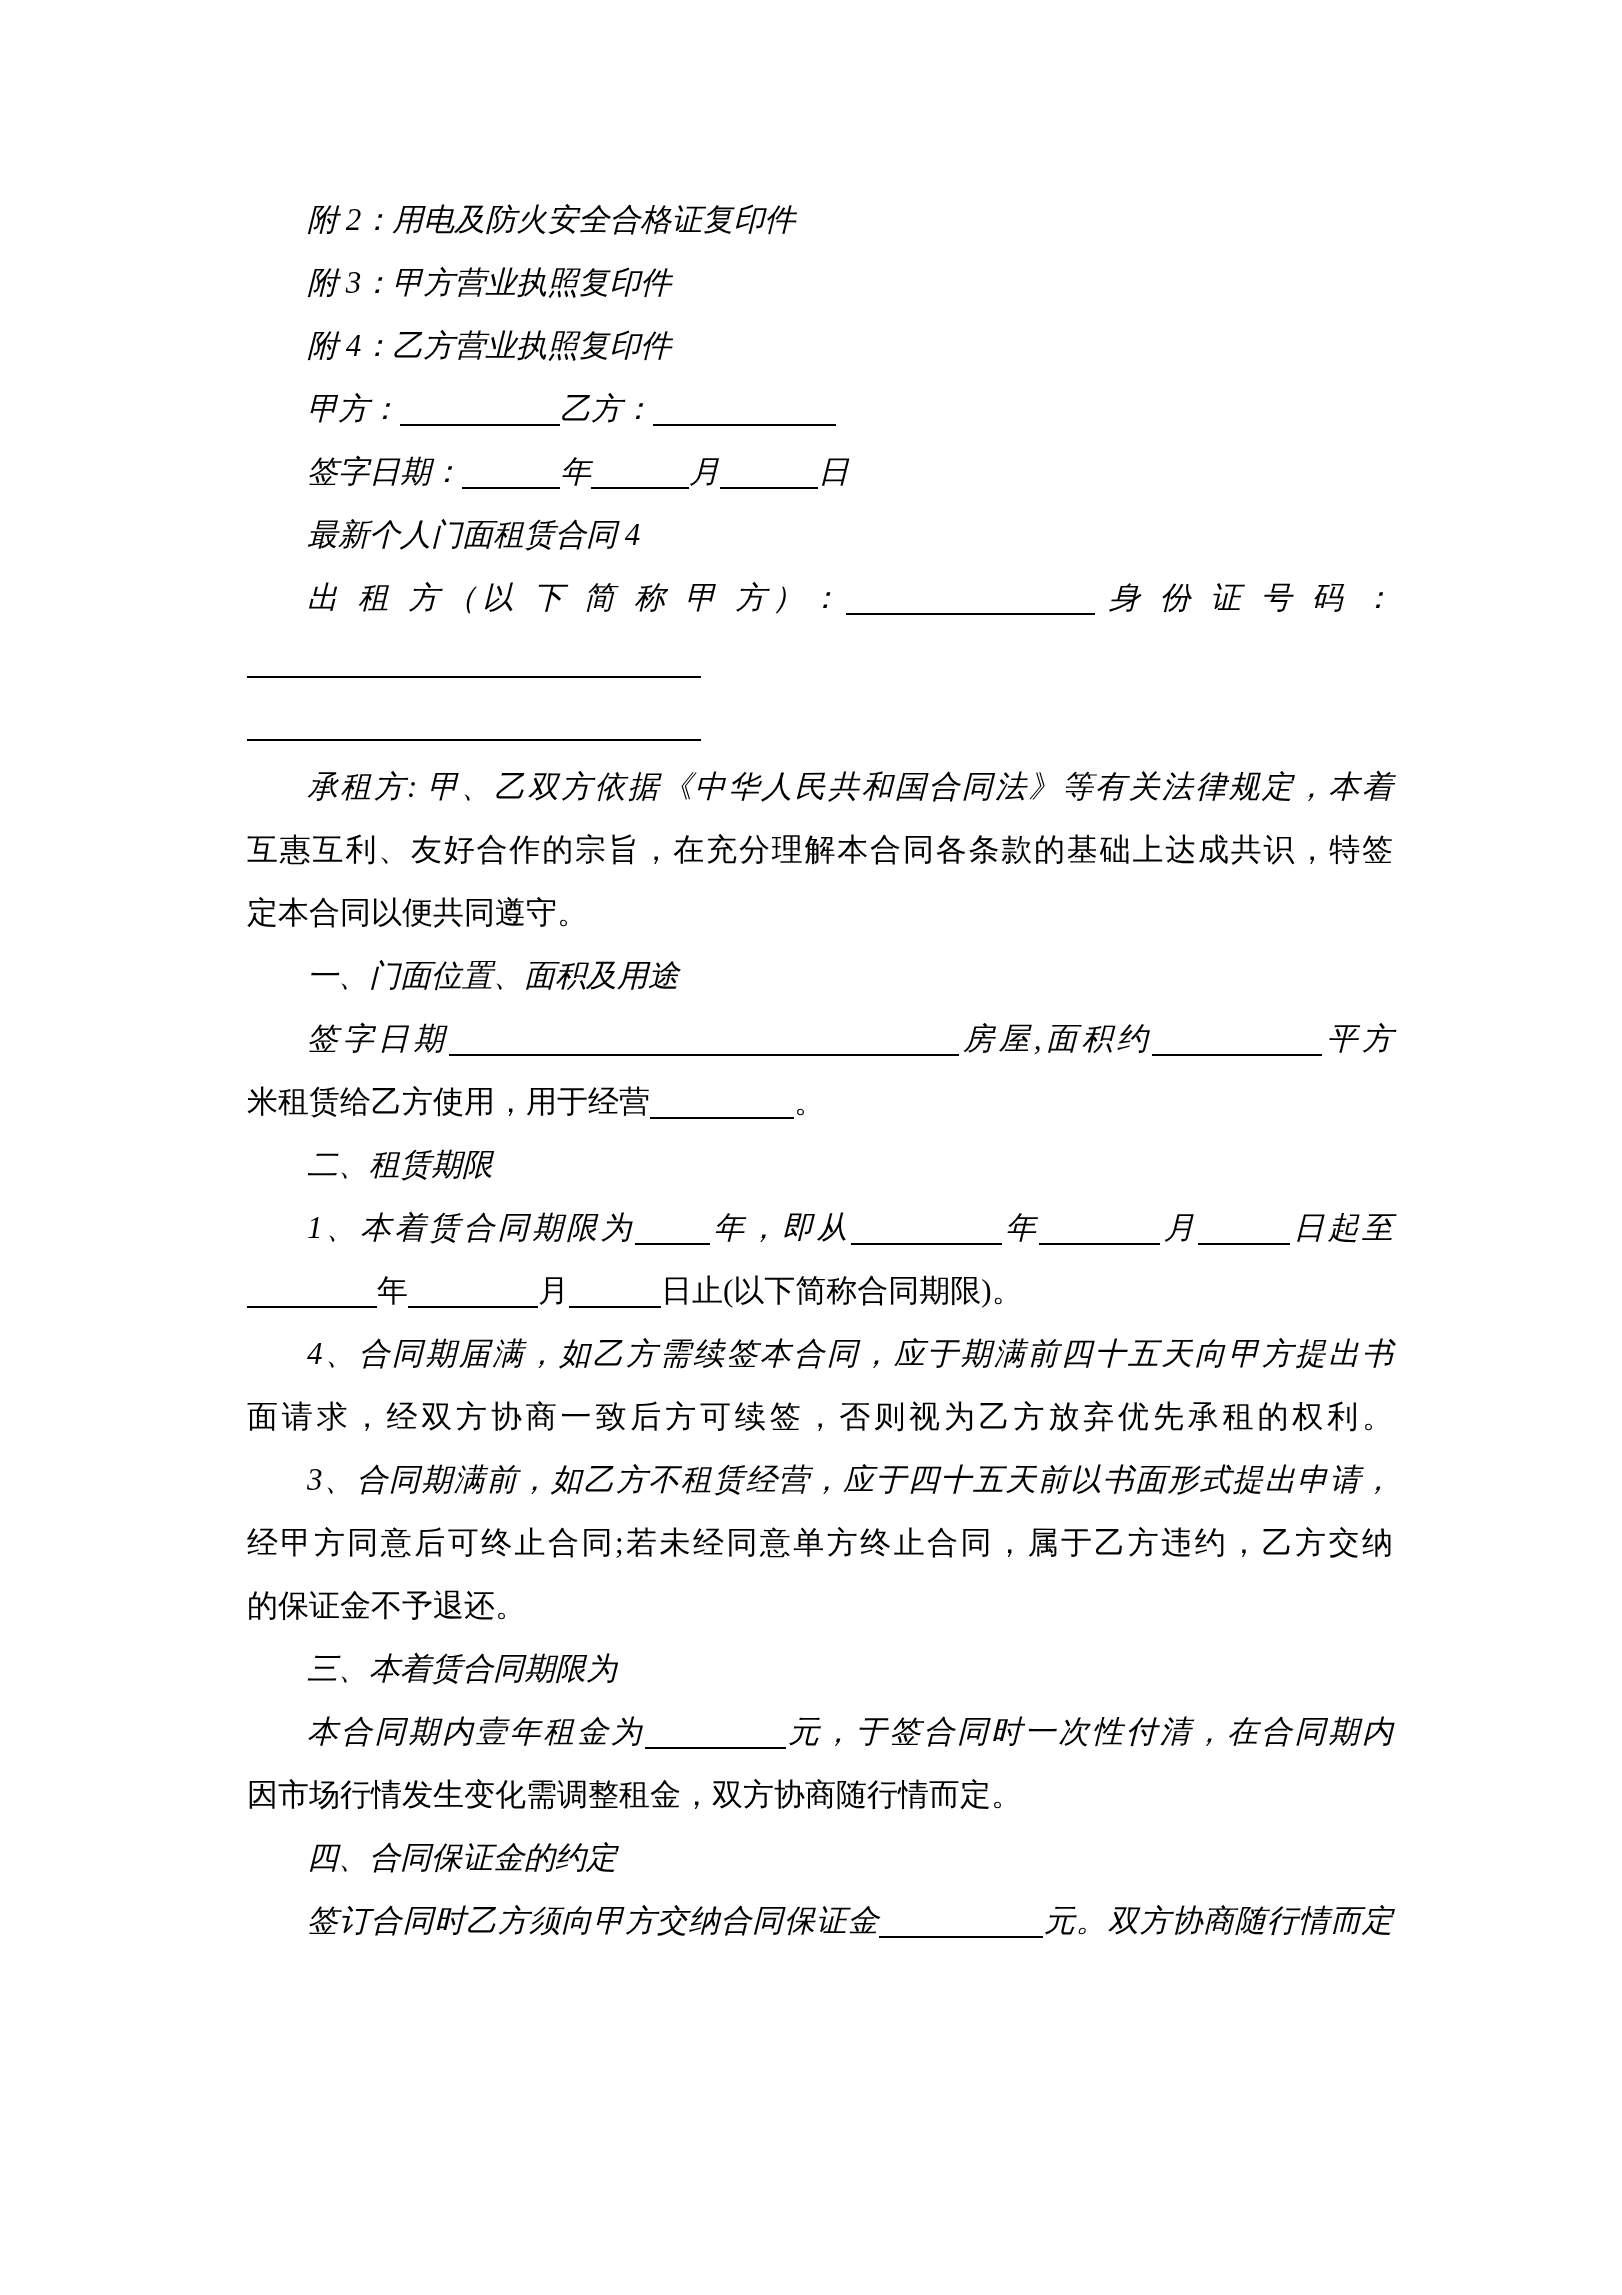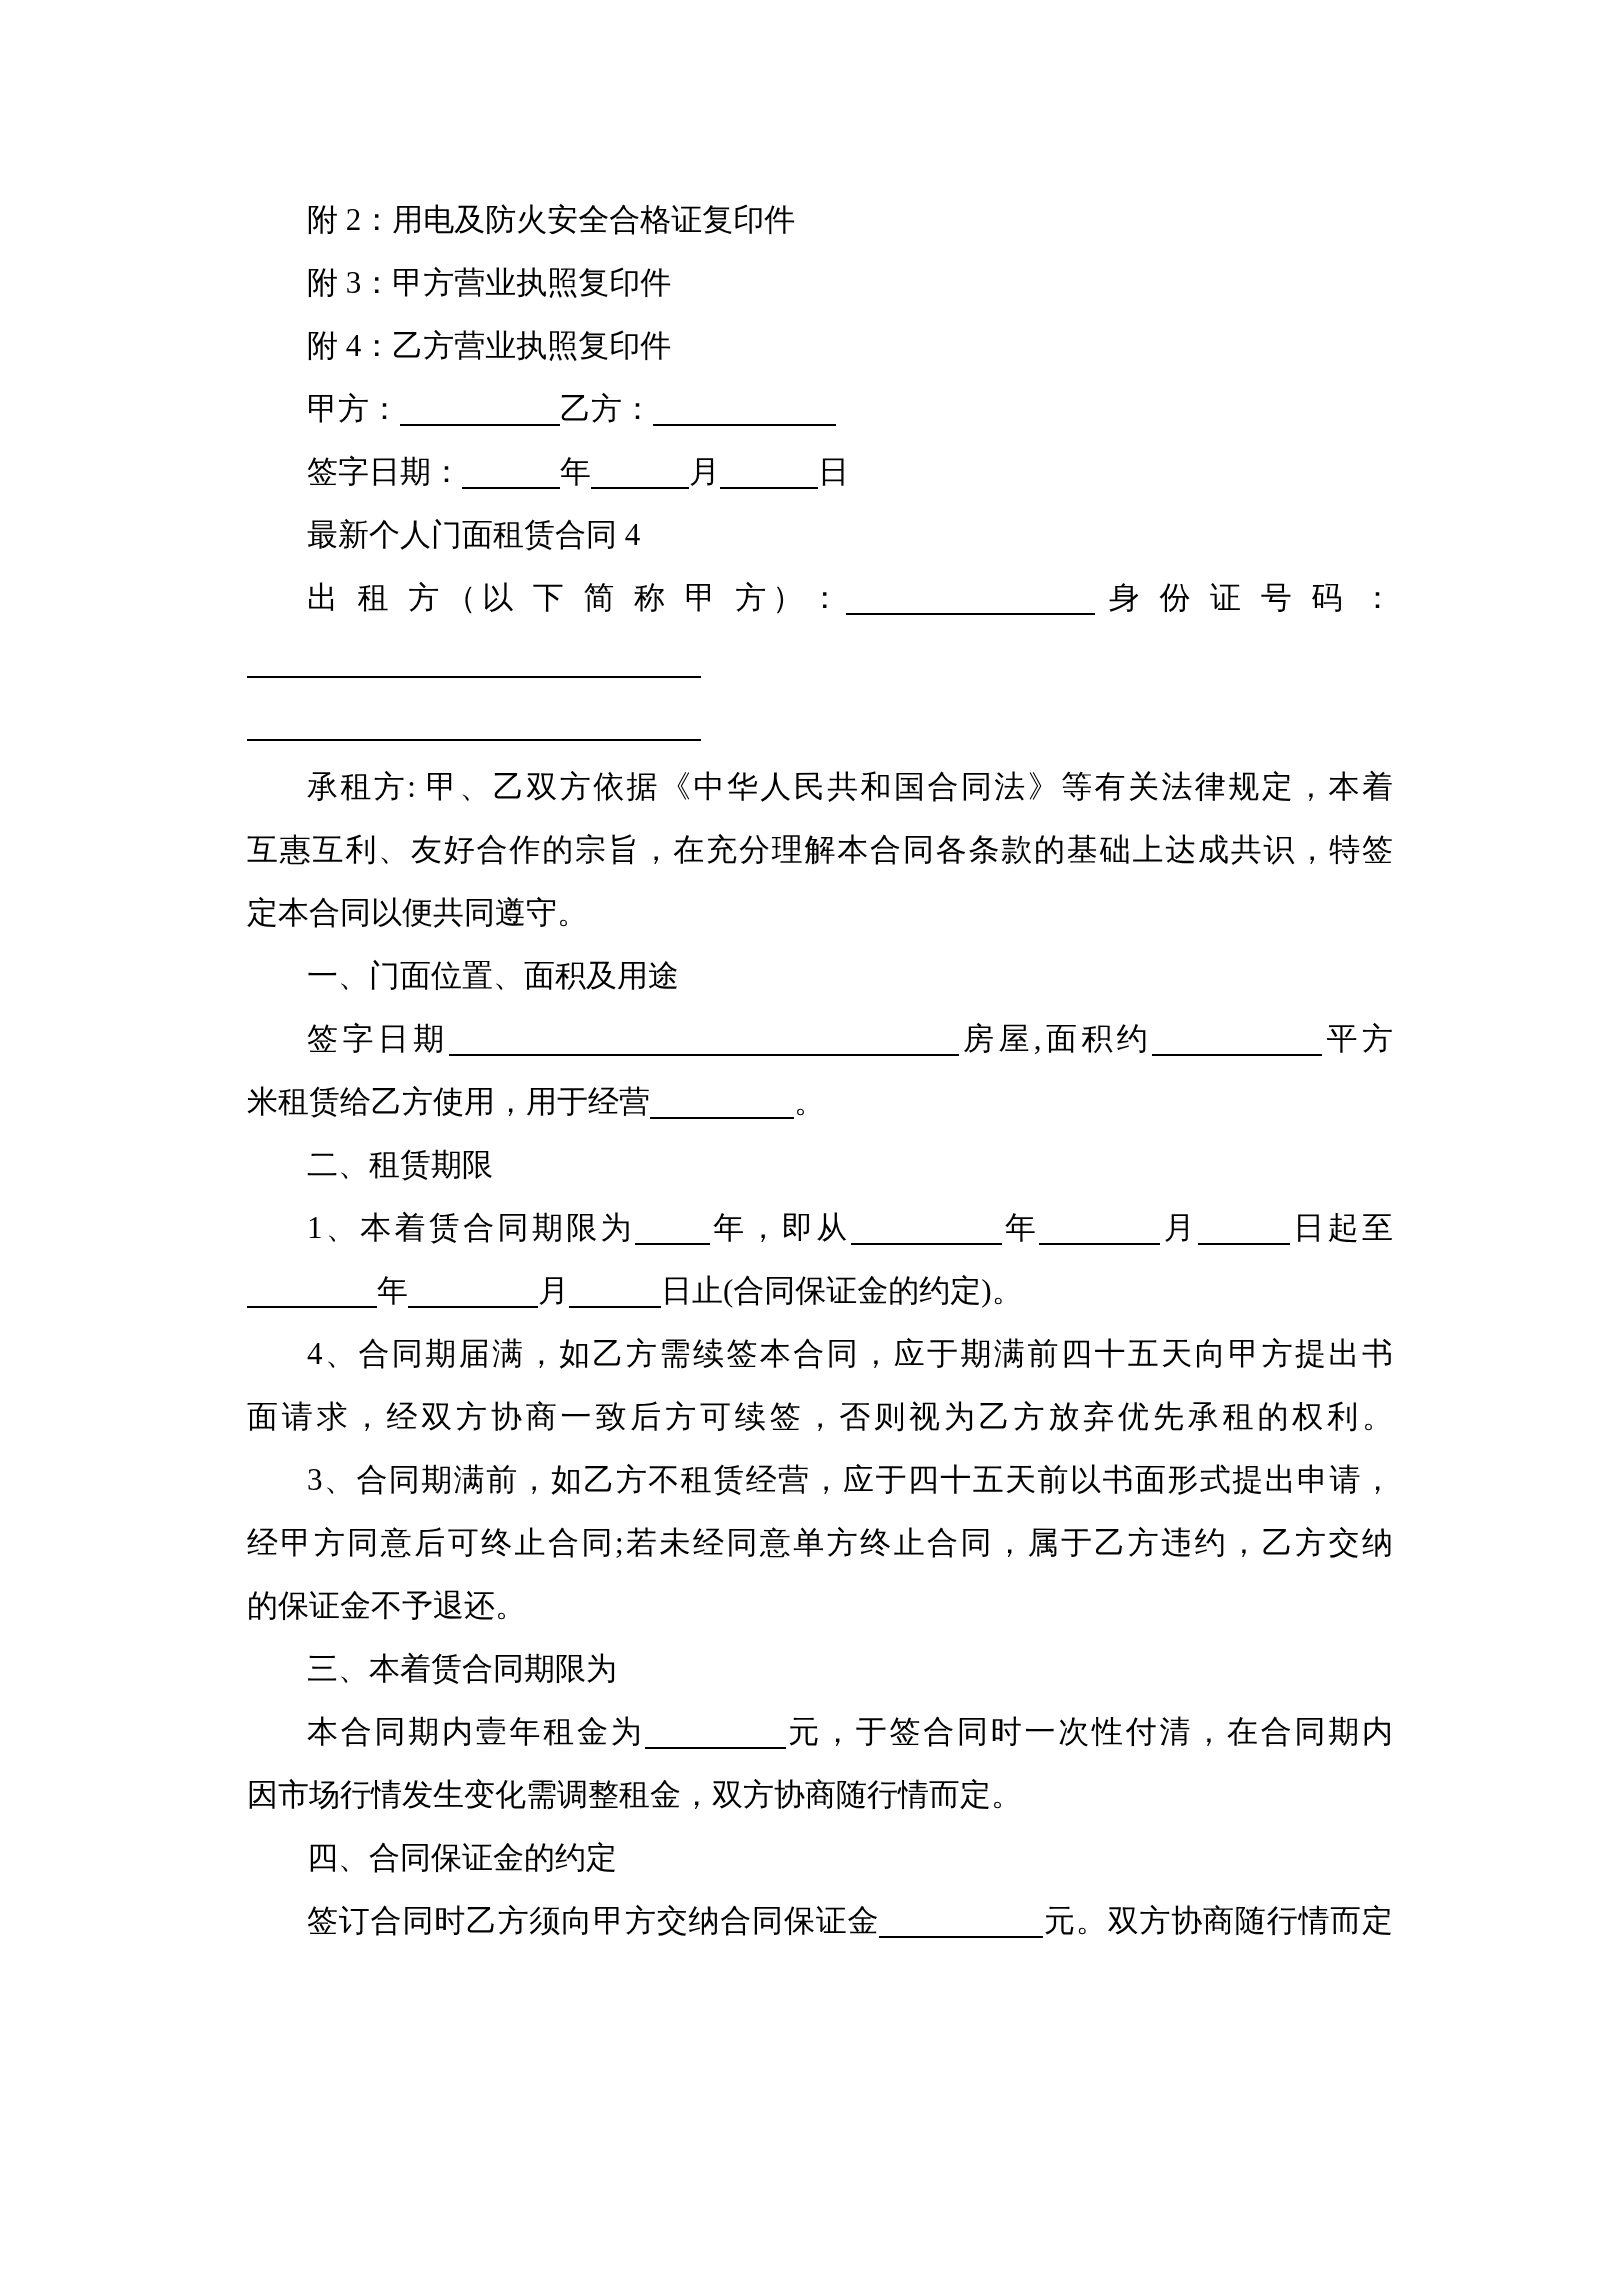--- a/index.html
+++ b/index.html
@@ -27,20 +27,21 @@
     width: 1146px;
     font-size: 31px;
   }
   .line {
     height: 63px;
     line-height: 63px;
     white-space: nowrap;
   }
   .line.indent {
     padding-left: 60px;
+    font-style: italic;
   }
   .line.just {
     white-space: normal;
     text-align: justify;
     text-align-last: justify;
   }
   .seg {
     display: inline;
   }
   .ul {
@@ -65,21 +66,21 @@
       <div class="line"><span class="ul" style="width: 454px;"></span></div>
       <div class="line"><span class="ul" style="width: 454px;"></span></div>
       <div class="line indent just"><span class="seg">承租方: 甲、乙双方依据《中华人民共和国合同法》等有关法律规定，本着</span></div>
       <div class="line just"><span class="seg">互惠互利、友好合作的宗旨，在充分理解本合同各条款的基础上达成共识，特签</span></div>
       <div class="line"><span class="seg">定本合同以便共同遵守。</span></div>
       <div class="line indent"><span class="seg">一、门面位置、面积及用途</span></div>
       <div class="line indent just"><span class="seg">签字日期</span><span class="ul" style="width: 510px;"></span><span class="seg">房屋,面积约</span><span class="ul" style="width: 170px;"></span><span class="seg">平方</span></div>
       <div class="line"><span class="seg">米租赁给乙方使用，用于经营</span><span class="ul" style="width: 144px;"></span><span class="seg">。</span></div>
       <div class="line indent"><span class="seg">二、租赁期限</span></div>
       <div class="line indent just"><span class="seg">1、本着赁合同期限为</span><span class="ul" style="width: 75px;"></span><span class="seg">年，即从</span><span class="ul" style="width: 151px;"></span><span class="seg">年</span><span class="ul" style="width: 121px;"></span><span class="seg">月</span><span class="ul" style="width: 92px;"></span><span class="seg">日起至</span></div>
-      <div class="line"><span class="ul" style="width: 130px;"></span><span class="seg">年</span><span class="ul" style="width: 130px;"></span><span class="seg">月</span><span class="ul" style="width: 92px;"></span><span class="seg">日止(合同保证金的约定)。</span></div>
+      <div class="line"><span class="ul" style="width: 130px;"></span><span class="seg">年</span><span class="ul" style="width: 130px;"></span><span class="seg">月</span><span class="ul" style="width: 92px;"></span><span class="seg">日止(以下简称合同期限)。</span></div>
       <div class="line indent just"><span class="seg">4、合同期届满，如乙方需续签本合同，应于期满前四十五天向甲方提出书</span></div>
       <div class="line just"><span class="seg">面请求，经双方协商一致后方可续签，否则视为乙方放弃优先承租的权利。</span></div>
       <div class="line indent just"><span class="seg">3、合同期满前，如乙方不租赁经营，应于四十五天前以书面形式提出申请，</span></div>
       <div class="line just"><span class="seg">经甲方同意后可终止合同;若未经同意单方终止合同，属于乙方违约，乙方交纳</span></div>
       <div class="line"><span class="seg">的保证金不予退还。</span></div>
       <div class="line indent"><span class="seg">三、本着赁合同期限为</span></div>
       <div class="line indent just"><span class="seg">本合同期内壹年租金为</span><span class="ul" style="width: 141px;"></span><span class="seg">元，于签合同时一次性付清，在合同期内</span></div>
       <div class="line"><span class="seg">因市场行情发生变化需调整租金，双方协商随行情而定。</span></div>
       <div class="line indent"><span class="seg">四、合同保证金的约定</span></div>
       <div class="line indent just"><span class="seg">签订合同时乙方须向甲方交纳合同保证金</span><span class="ul" style="width: 164px;"></span><span class="seg">元。双方协商随行情而定</span></div>

